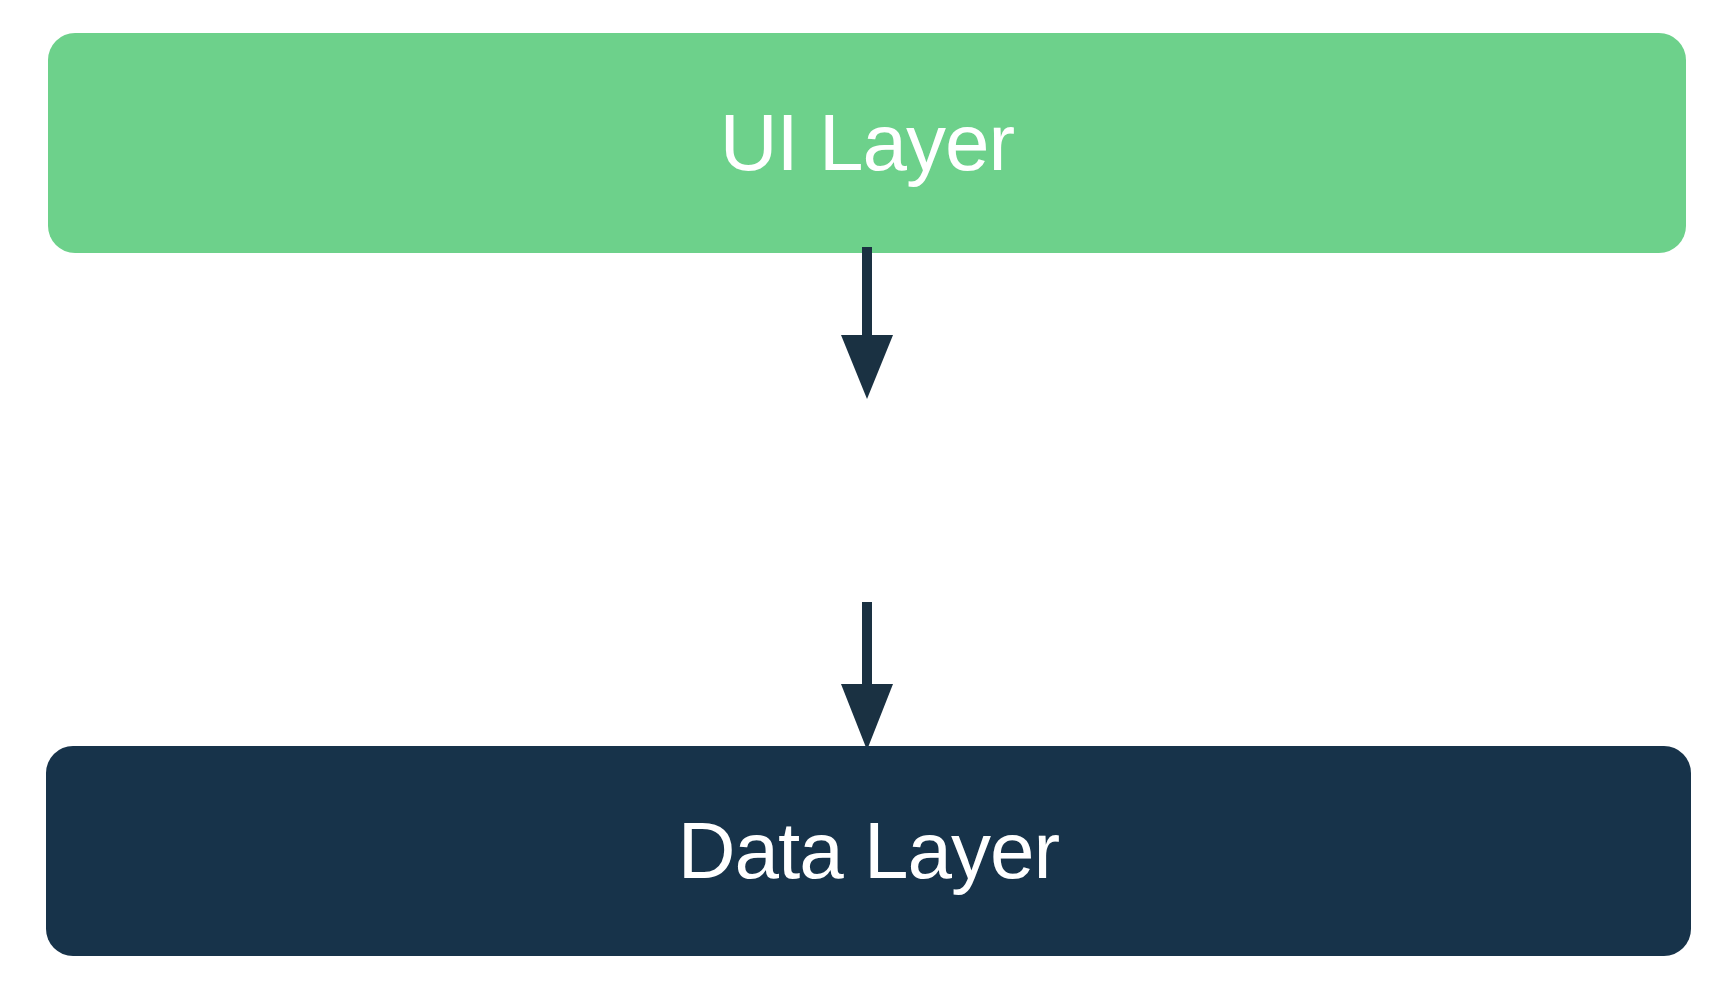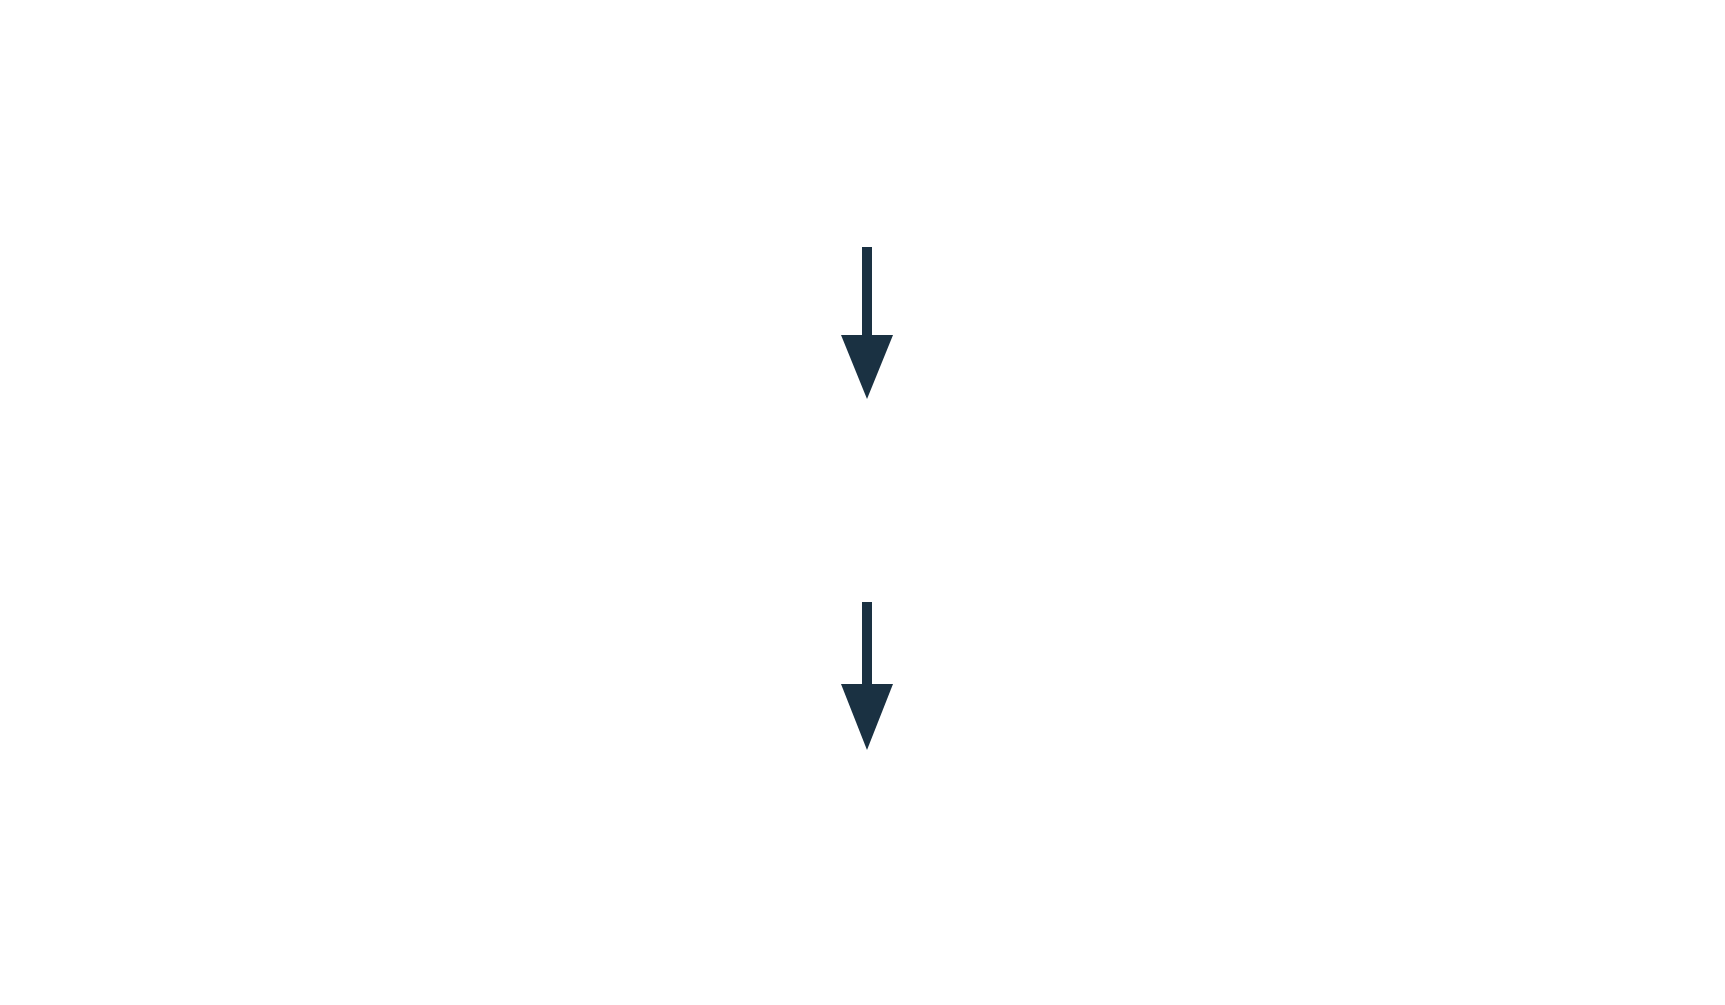--- a/index.html
+++ b/index.html
@@ -75,30 +75,36 @@
     top: 602px;
     width: 62px;
     height: 148px;
   }
 </style>
 </head>
 <body>
 
 <div id="canvas">
 
+  <div class="layer-box" id="box-ui">
+    <span class="layer-label">UI Layer</span>
+  </div>
 
   <svg class="arrow-svg" id="arrow-ui-domain" viewBox="0 0 62 152">
     <g fill="#1A3142">
       <rect x="26" y="0" width="10" height="94"></rect>
       <polygon points="5,88 57,88 31,152"></polygon>
     </g>
   </svg>
 
 
   <svg class="arrow-svg" id="arrow-domain-data" viewBox="0 0 62 148">
     <g fill="#1A3142">
       <rect x="26" y="0" width="10" height="88"></rect>
       <polygon points="5,82 57,82 31,148"></polygon>
     </g>
   </svg>
 
+  <div class="layer-box" id="box-data">
+    <span class="layer-label">Data Layer</span>
+  </div>
 
 </div>
 
 </body></html>

